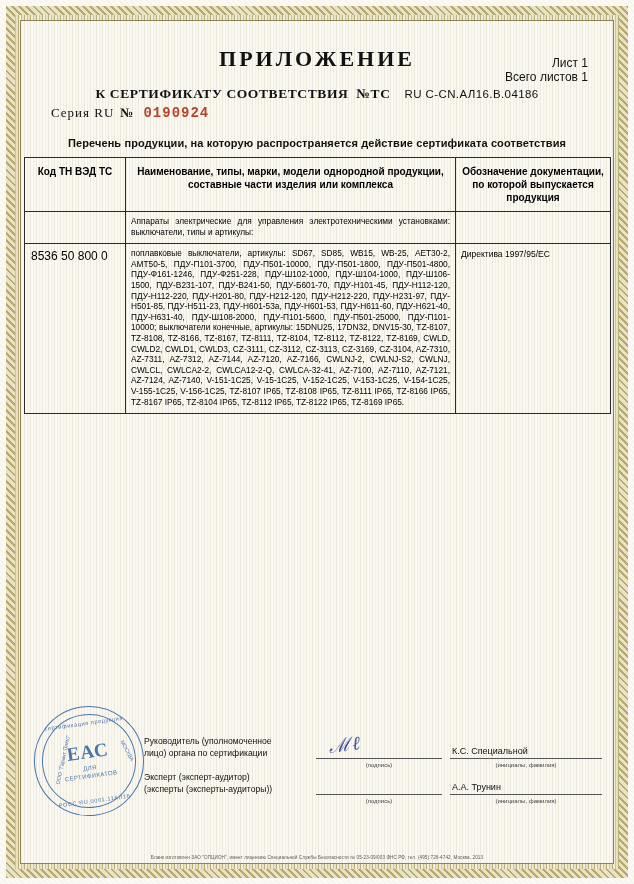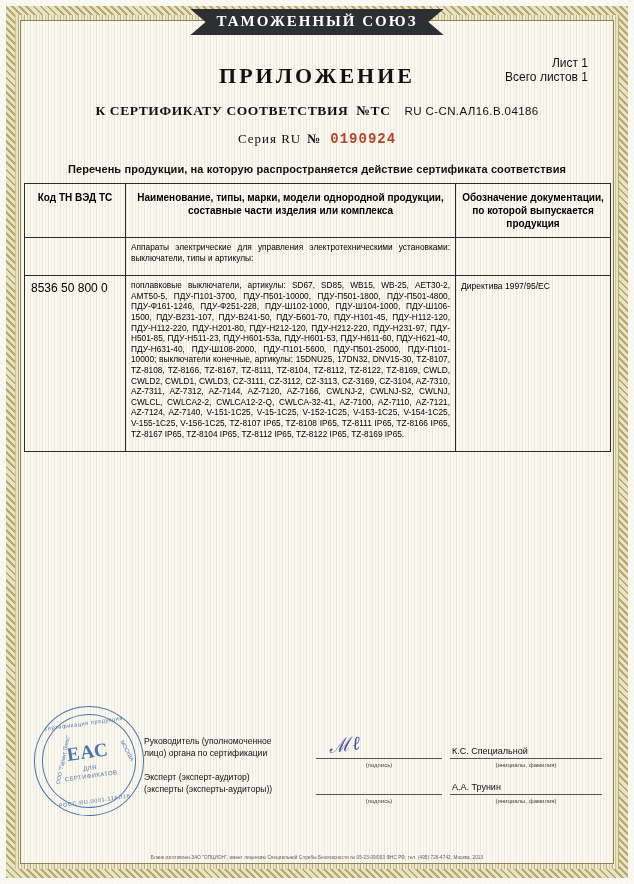--- a/index.html
+++ b/index.html
@@ -99,26 +99,26 @@
   .subtitle-row .no { margin-left: 8px; font-weight: bold; }
   .cert-number {
     font-family: "Liberation Sans", sans-serif;
     font-size: 11.5px;
     letter-spacing: 0.4px;
     margin-left: 14px;
     font-weight: normal;
   }
   .series-row {
     display: flex;
-    justify-content: center;
     align-items: baseline;
-    margin-top: 12px;
+    margin-top: 3px;
     font-family: "Liberation Serif", serif;
     font-size: 13px;
     color: #111;
+    padding-left: 27px;
   }
   .series-row .series-label { letter-spacing: 1px; }
   .series-row .series-no { margin-left: 6px; font-weight: bold; }
   .series-row .series-value {
     margin-left: 10px;
     color: #b2452a;
     font-family: "Liberation Mono", monospace;
     font-size: 14px;
     letter-spacing: 1px;
     font-weight: bold;
@@ -151,21 +151,21 @@
   }
   td.col-code {
     font-size: 12px;
     text-align: left;
     padding: 5px 4px 4px 6px;
     color: #000;
   }
   td.col-name {
     font-size: 8.3px;
     line-height: 10.6px;
-    padding: 4px 5px 12px 5px;
+    padding: 4px 5px 6px 5px;
     text-align: justify;
     color: #000;
     margin-top: 40px;
   }
   td.col-doc {
     font-size: 8.5px;
     padding: 5px 4px 4px 5px;
     color: #000;
   }
   
@@ -304,23 +304,20 @@
 </style>
 </head>
 <body>
 
 <div class="page">
   <div class="border-outer"></div>
   <div class="border-inner"></div>
 
   <div class="content">
 
-    <div class="banner-wrap">
-      <div class="banner">ТАМОЖЕННЫЙ СОЮЗ</div>
-    </div>
 
     <div class="title">ПРИЛОЖЕНИЕ</div>
 
     <div class="sheet-info">
       <div>Лист 1</div>
       <div>Всего листов 1</div>
     </div>
 
     <div class="subtitle-row">
       <span class="label">К СЕРТИФИКАТУ СООТВЕТСТВИЯ</span>

